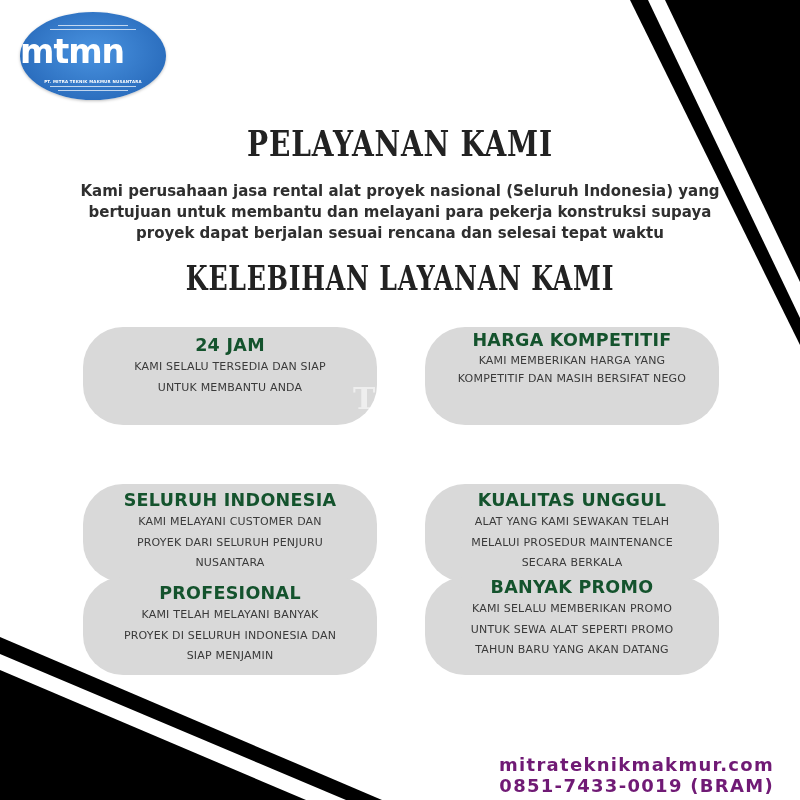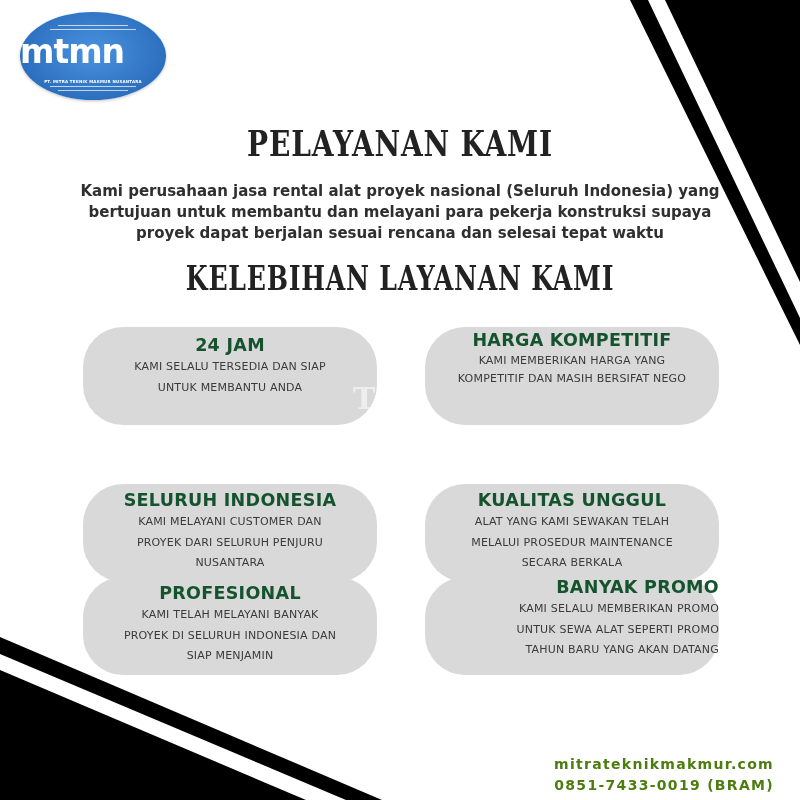--- a/index.html
+++ b/index.html
@@ -15,21 +15,21 @@
   .title-sub { top: 258px; font-size: 34px; transform: scaleX(0.74); }
   .intro { position: absolute; left: 60px; width: 680px; top: 181px; text-align: center; font-weight: bold; font-size: 15px; line-height: 21px; color: #2f2f2f; }
   .card { position: absolute; width: 294px; height: 98px; background: #d9d9d9; border-radius: 40px; text-align: center; box-sizing: border-box; }
   .card-title { font-weight: bold; font-size: 17.5px; color: #14532d; letter-spacing: 0.3px; }
   .card-body { font-size: 11px; line-height: 20.5px; color: #3a3a3a; margin-top: 2px; letter-spacing: 0.2px; }
   .c-l { left: 83px; }
   .c-r { left: 425px; }
   .r1 { top: 327px; }
   .r2 { top: 452px; margin-top: 32px; }
   .r3 { top: 577px; }
-  .contact { position: absolute; right: 26px; top: 754px; text-align: right; font-weight: bold; font-size: 14px; line-height: 21px; letter-spacing: 1.3px; color: #4d7c0f; }
+  .contact { position: absolute; right: 26px; top: 754px; text-align: right; font-weight: bold; font-size: 18px; line-height: 21px; letter-spacing: 1.3px; color: #701a75; }
   .watermark { position: absolute; left: 353px; top: 381px; font-family: "DejaVu Serif", serif; font-size: 30px; font-weight: bold; color: rgba(255,255,255,0.55); }
 </style>
 </head>
 <body>
 
 <svg class="deco" viewBox="0 0 800 800" xmlns="http://www.w3.org/2000/svg">
 
   <polygon points="665,0 800,0 800,282" fill="#000"></polygon>
 
   <polygon points="630,0 648,0 800,318 800,345 " fill="#000"></polygon>
@@ -95,21 +95,21 @@
 
 <div class="card c-l r3" style="padding-top:6px;">
   <div class="card-title">PROFESIONAL</div>
   <div class="card-body">
     <div>KAMI TELAH MELAYANI BANYAK</div>
     <div>PROYEK DI SELURUH INDONESIA DAN</div>
     <div>SIAP MENJAMIN</div>
   </div>
 </div>
 
-<div class="card c-r r3" style="text-align:right;">
+<div class="card c-r r3" style="">
   <div class="card-title">BANYAK PROMO</div>
   <div class="card-body">
     <div>KAMI SELALU MEMBERIKAN PROMO</div>
     <div>UNTUK SEWA ALAT SEPERTI PROMO</div>
     <div>TAHUN BARU YANG AKAN DATANG</div>
   </div>
 </div>
 
 <div class="watermark">T</div>
 

